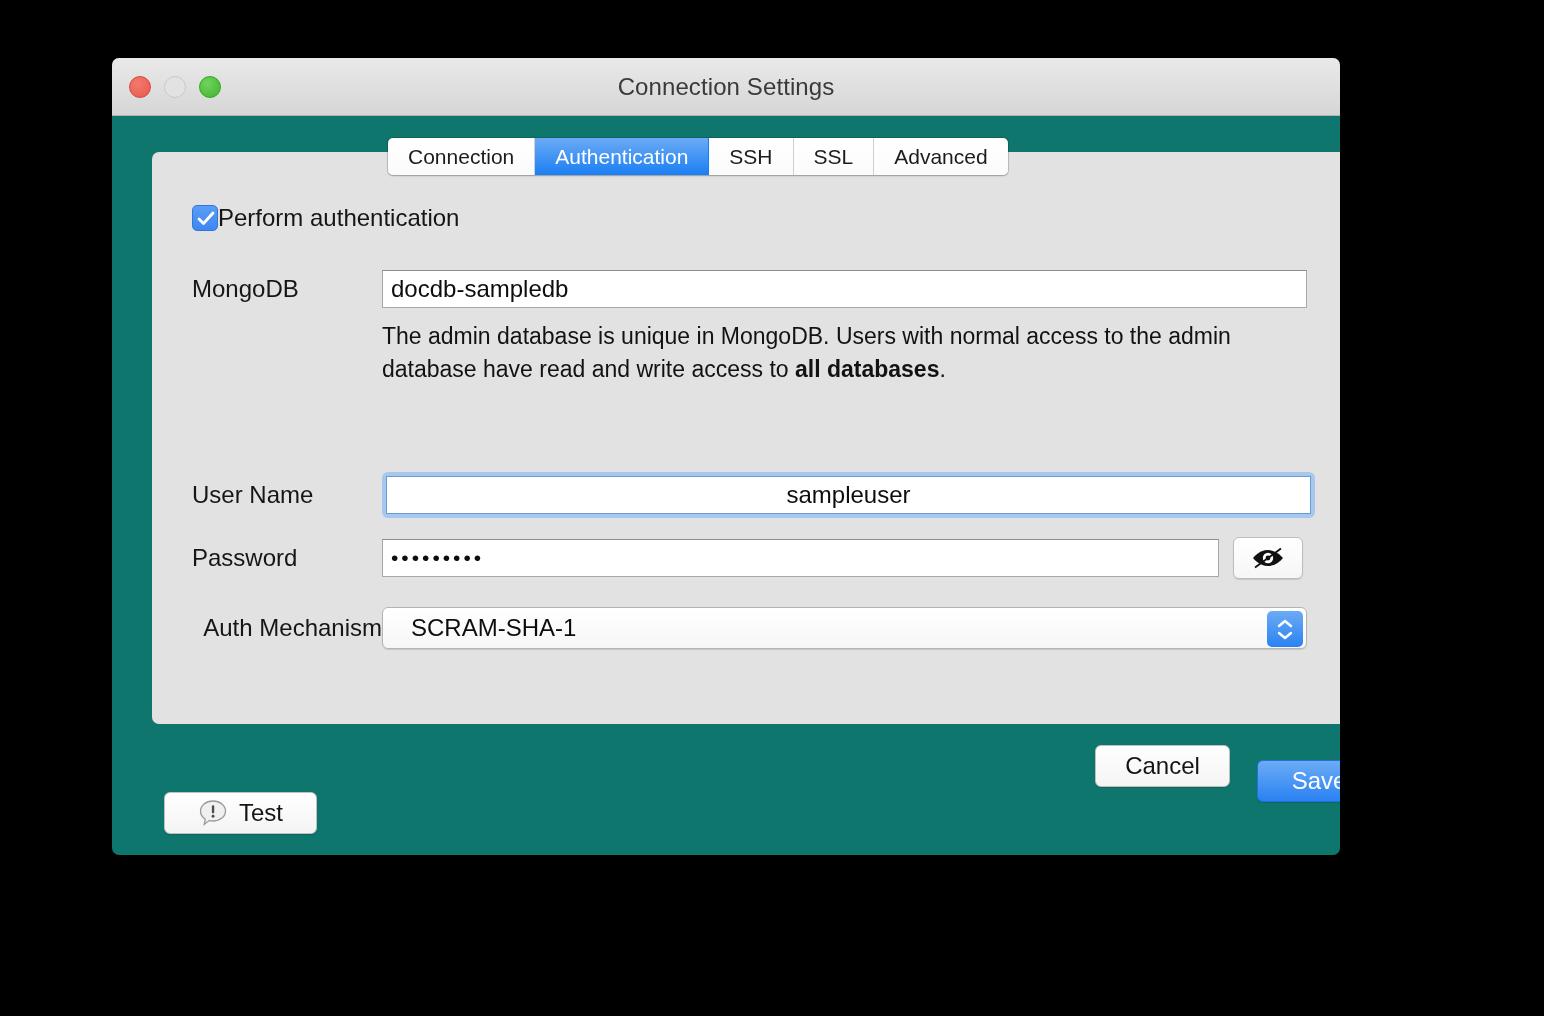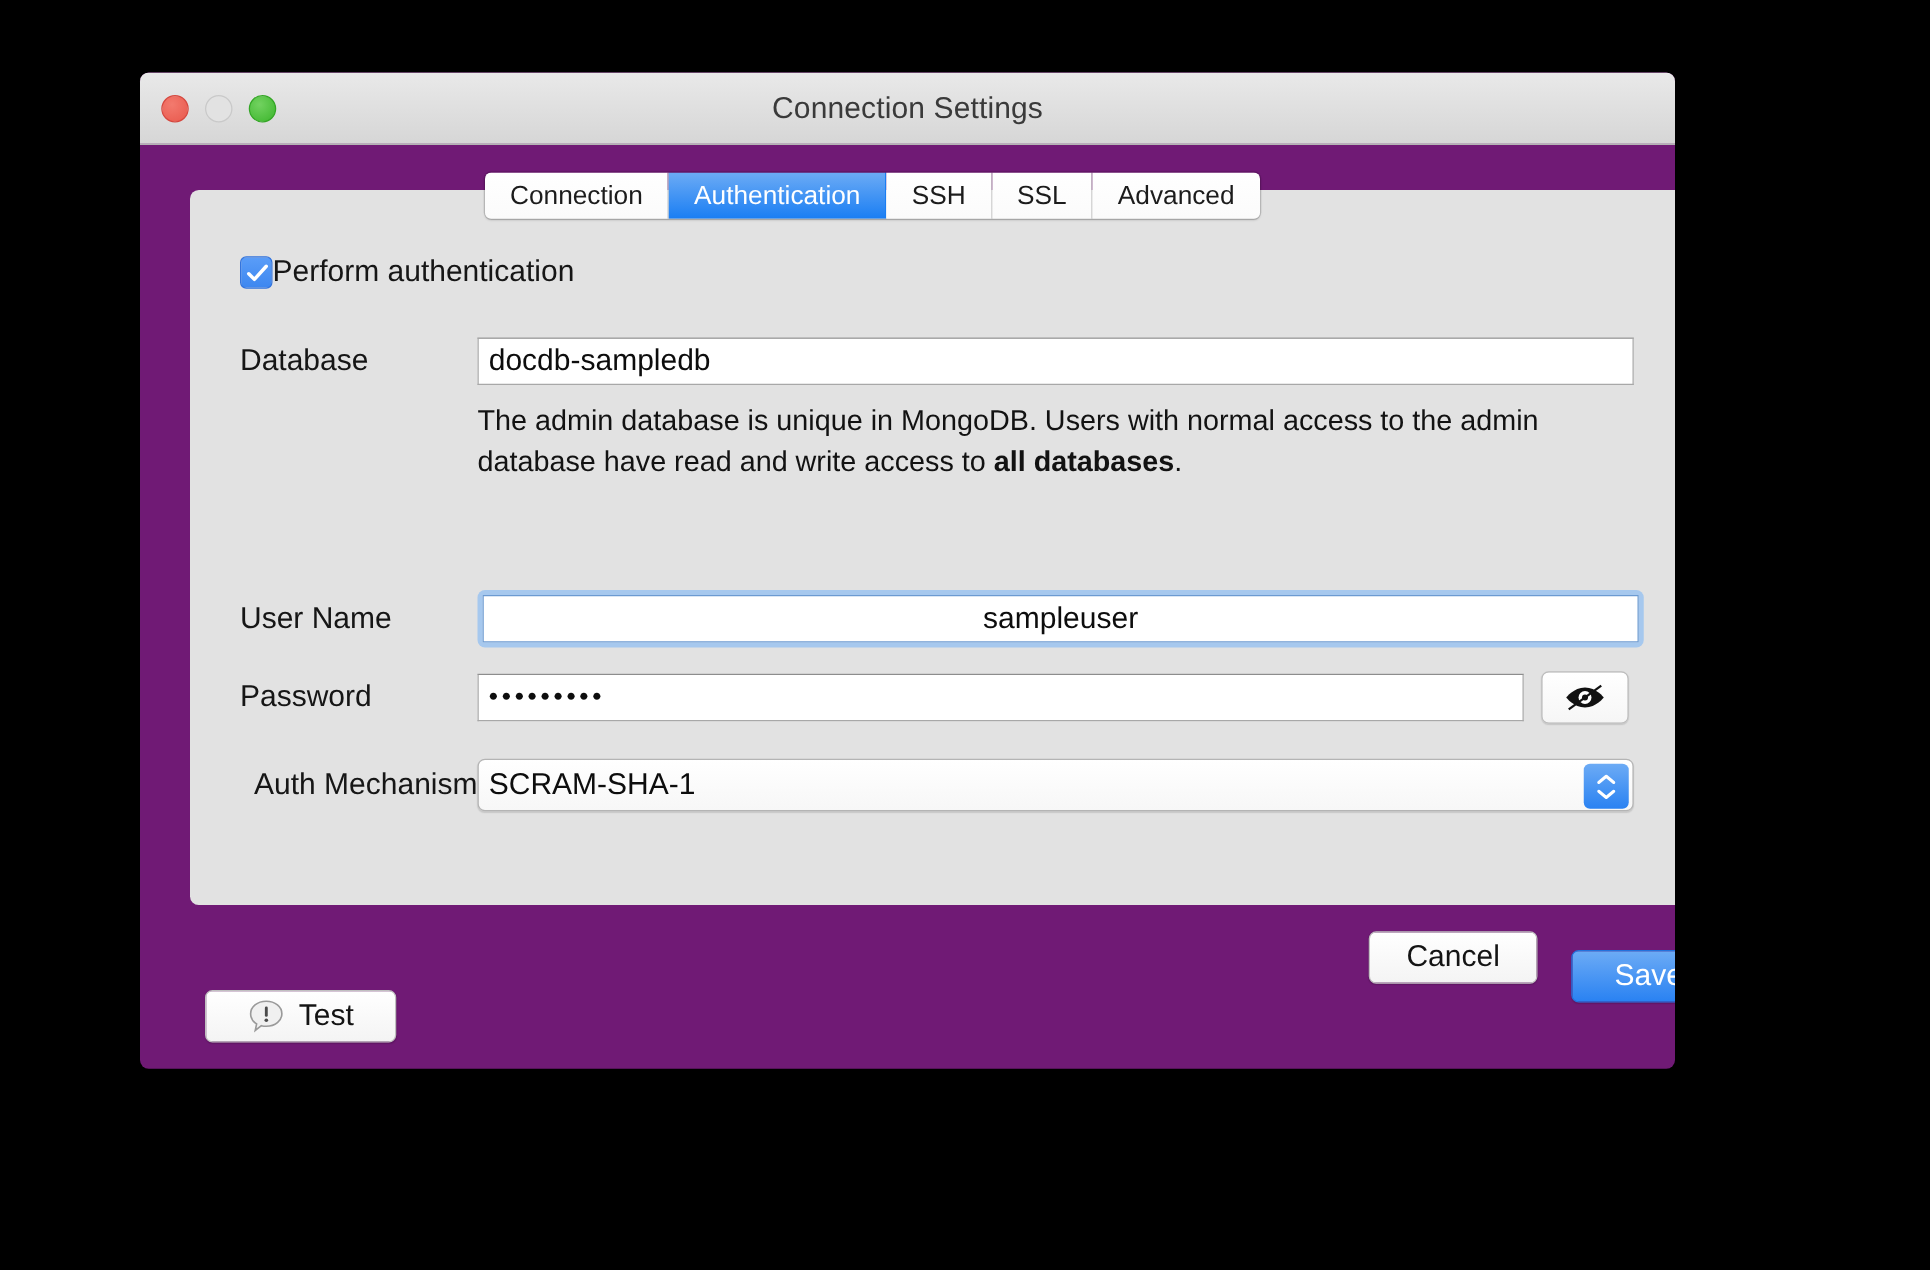--- a/index.html
+++ b/index.html
@@ -9,21 +9,21 @@
     background: #000;
     font-family: "Liberation Sans", sans-serif;
     overflow: hidden;
   }
 
   
   #window {
     position: absolute;
     left: 112px; top: 58px;
     width: 1228px; height: 797px;
-    background: #701a75;
+    background: #0f766e;
     border-radius: 7px;
     box-shadow: 0 6px 26px rgba(0,0,0,0.55);
     overflow: hidden;
   }
 
   
   #titlebar {
     position: relative;
     height: 58px;
     background: linear-gradient(to bottom, #e9e9e9 0%, #d6d6d6 100%);
@@ -196,21 +196,21 @@
   #row-auth .fieldlabel { width: 190px; text-align: right; }
   #select-auth {
     position: relative;
     width: 925px; height: 42px;
     background: linear-gradient(to bottom, #ffffff, #f7f7f7);
     border: 1px solid #b4b4b4;
     border-radius: 6px;
     box-shadow: 0 1px 1px rgba(0,0,0,0.12);
     display: flex;
     align-items: center;
-    padding-left: 8px;
+    padding-left: 28px;
     font-size: 24px;
     color: #0d0d0d;
     cursor: default;
   }
   #select-auth .stepper {
     position: absolute;
     right: 3px; top: 3px;
     width: 36px; height: 36px;
     border-radius: 5px;
     background: linear-gradient(to bottom, #6cabf5, #2a82f2);
@@ -274,21 +274,21 @@
     <div id="checkrow">
       <div class="checkbox">
         <svg width="18" height="16" viewBox="0 0 18 16">
           <path d="M2 8 L6.5 12.5 L16 2" stroke="#fff" stroke-width="2.8" fill="none" stroke-linecap="round" stroke-linejoin="round"></path>
         </svg>
       </div>
       <div class="label">Perform authentication</div>
     </div>
 
     <div class="row" id="row-database">
-      <div class="fieldlabel">Database</div>
+      <div class="fieldlabel">MongoDB</div>
       <div class="textfield" id="field-database" placeholder="">docdb-sampledb</div>
     </div>
 
     <div id="helptext">
       <span>The admin database is unique in MongoDB. Users with normal access to the admin database have read and write access to </span><b>all databases</b><span>.</span>
     </div>
 
     <div class="row" id="row-username">
       <div class="fieldlabel">User Name</div>
       <div id="field-username-wrap">

